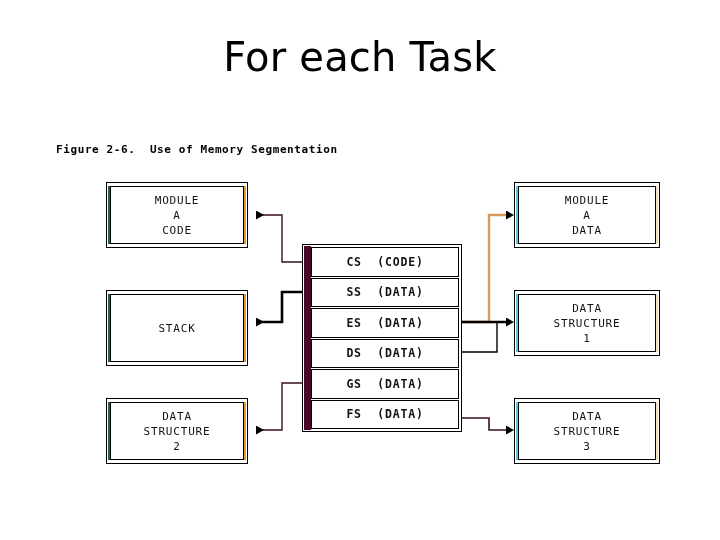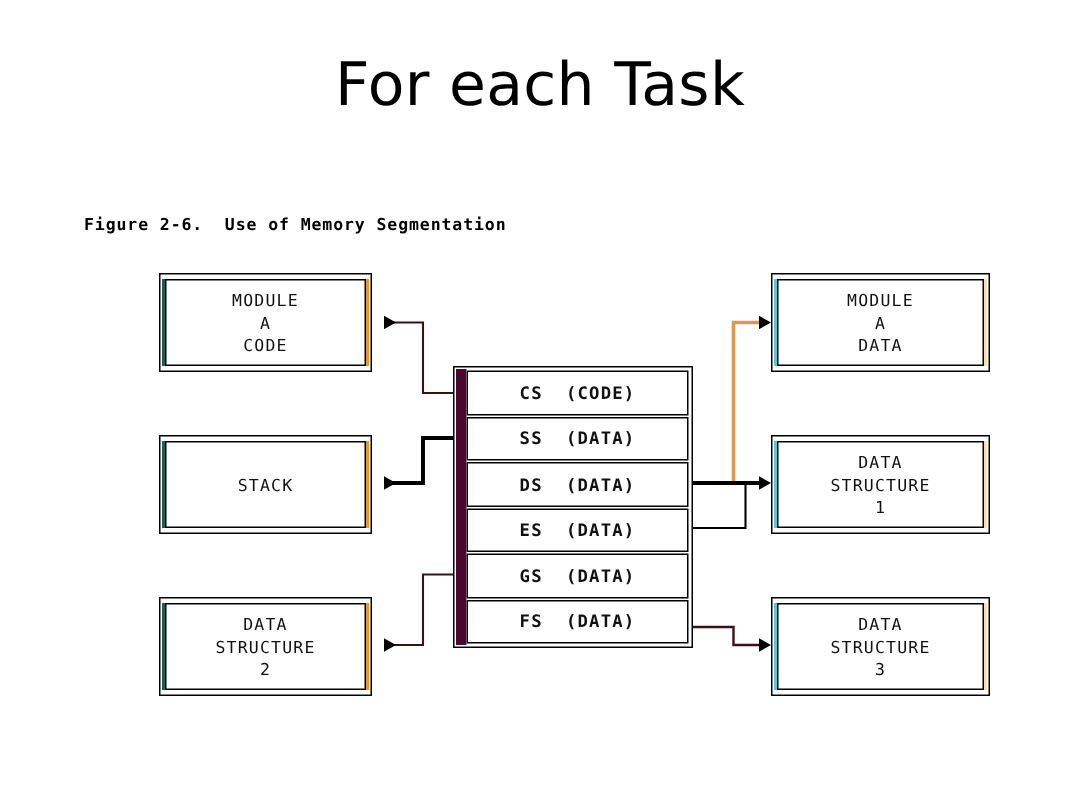--- a/index.html
+++ b/index.html
@@ -81,21 +81,21 @@
     font-family: "DejaVu Sans Mono", monospace;
     font-size: 11px;
     font-weight: normal;
     color: #111111;
     letter-spacing: 0.8px;
     line-height: 15px;
     white-space: pre;
   }
   
   #box-module-a-code    { left: 106px; top: 182px;  width: 142px; height: 66px; }
-  #box-stack            { left: 106px; top: 290px;  width: 142px; height: 66px; }
+  #box-stack            { left: 106px; top: 290px;  width: 142px; height: 76px; }
   #box-data-structure-2 { left: 106px; top: 398px;  width: 142px; height: 66px; }
   
   #box-module-a-data    { left: 514px; top: 182px;  width: 146px; height: 66px; }
   #box-data-structure-1 { left: 514px; top: 290px;  width: 146px; height: 66px; }
   #box-data-structure-3 { left: 514px; top: 398px;  width: 146px; height: 66px; }
 
   
   #segment-stack {
     position: absolute;
     left: 302px;
@@ -221,24 +221,24 @@
   <div id="segment-stack">
     <div class="stack-accent"></div>
     <div class="rows">
       <div class="seg-row">
         <span class="seg-label">CS  (CODE)</span>
       </div>
       <div class="seg-row">
         <span class="seg-label">SS  (DATA)</span>
       </div>
       <div class="seg-row">
+        <span class="seg-label">ES  (DATA)</span>
+      </div>
+      <div class="seg-row">
         <span class="seg-label">DS  (DATA)</span>
-      </div>
-      <div class="seg-row">
-        <span class="seg-label">ES  (DATA)</span>
       </div>
       <div class="seg-row">
         <span class="seg-label">GS  (DATA)</span>
       </div>
       <div class="seg-row">
         <span class="seg-label">FS  (DATA)</span>
       </div>
     </div>
   </div>
 

